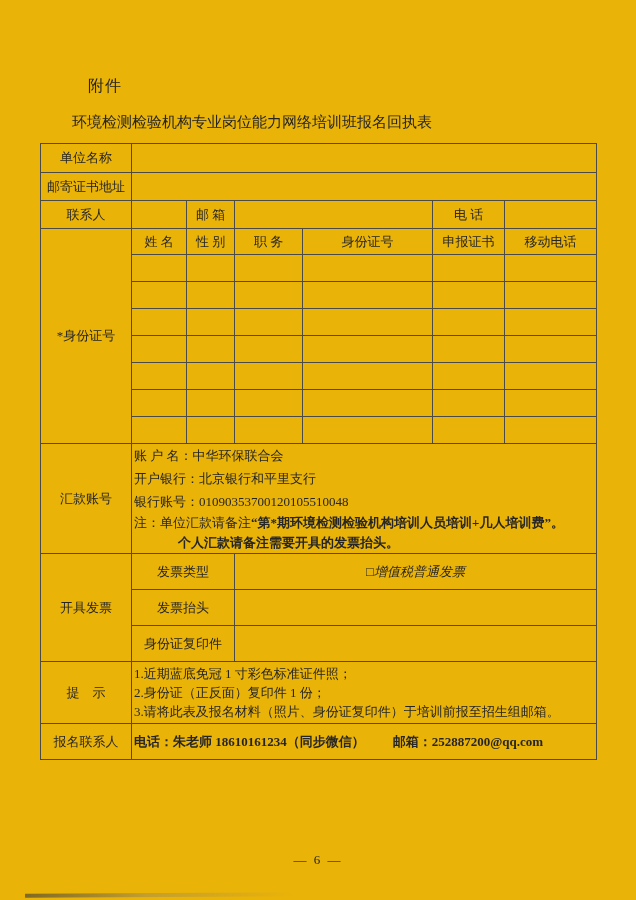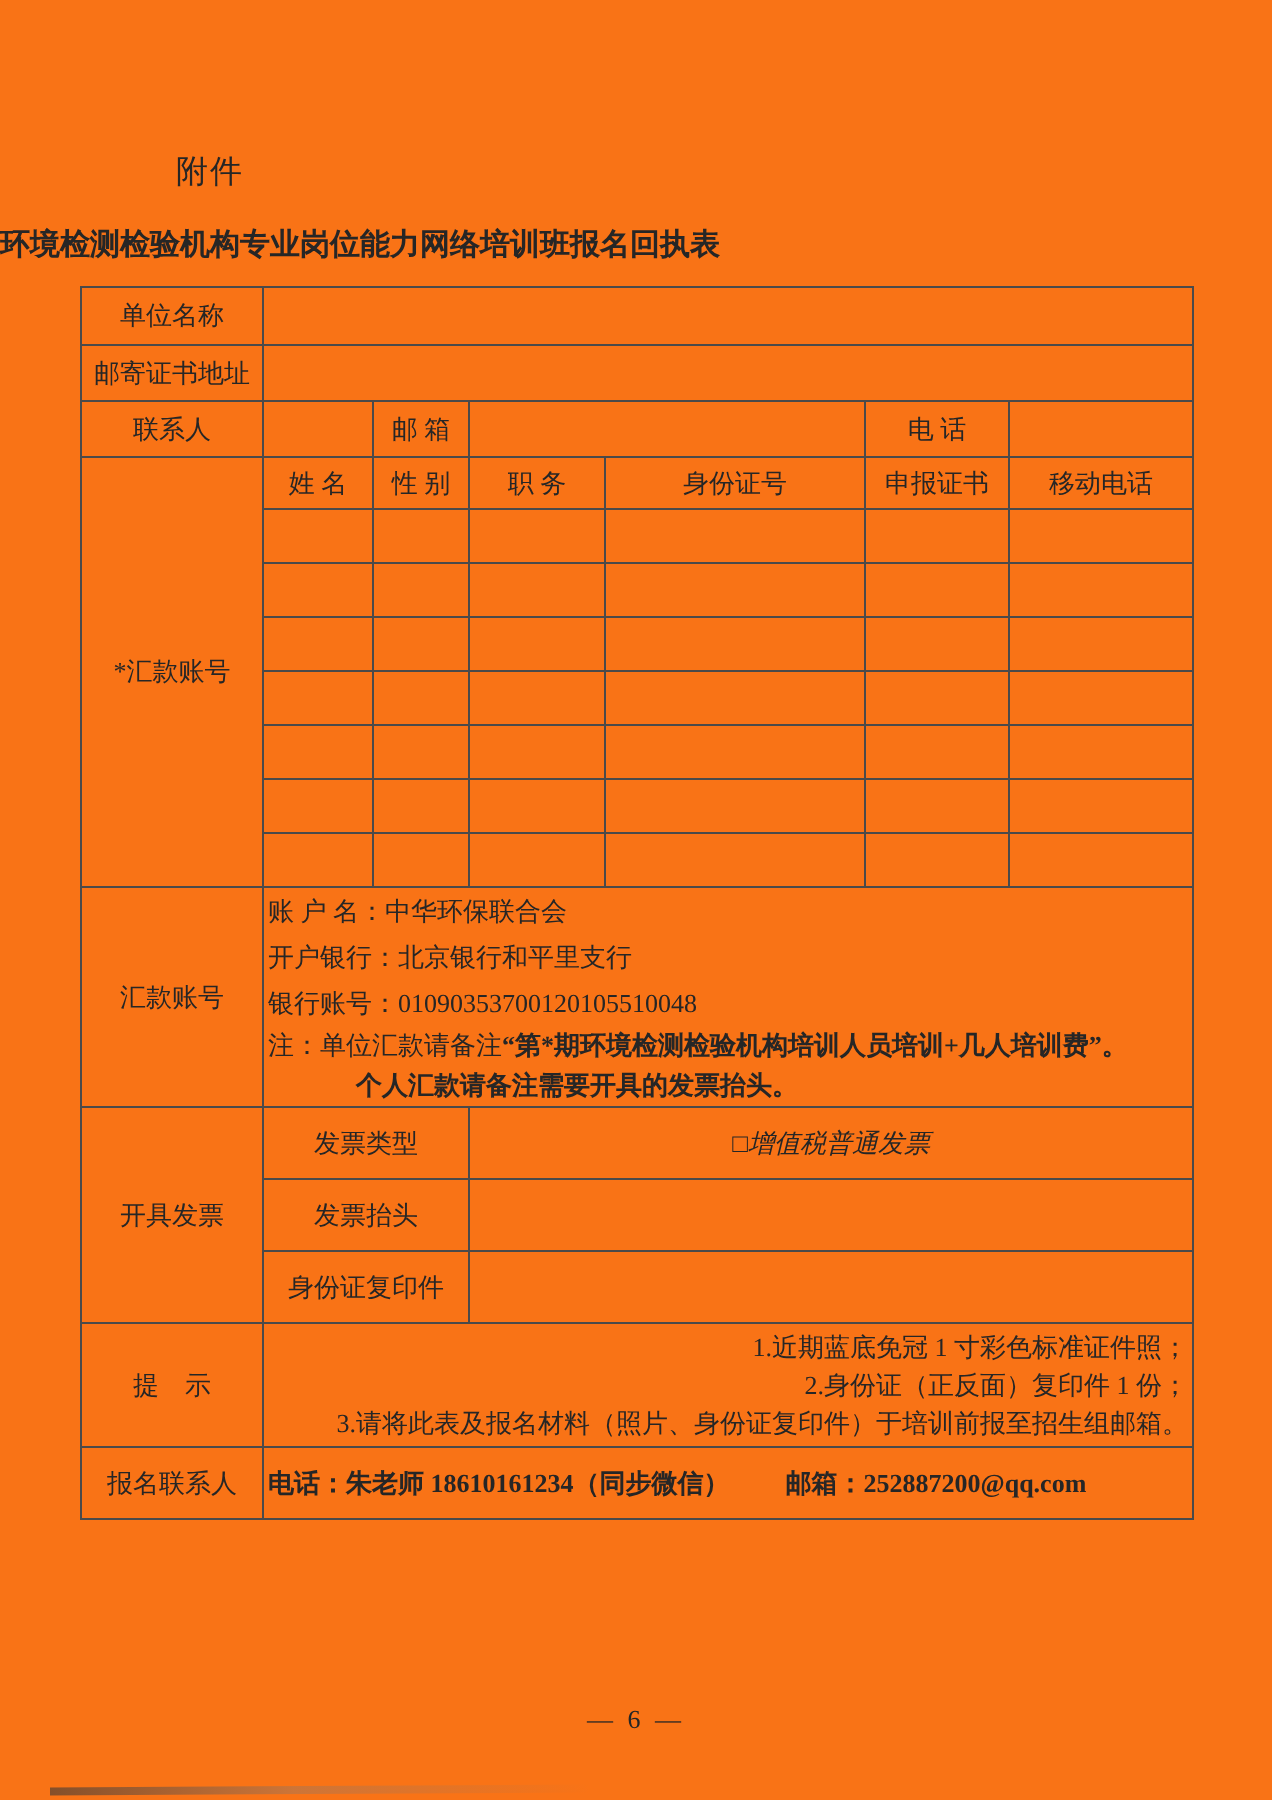--- a/index.html
+++ b/index.html
@@ -4,52 +4,52 @@
 <style>
   html,body { margin:0; padding:0; }
   body {
     width:636px; height:900px;
     background:#e9e9e7;
     font-family:"Liberation Serif","DejaVu Serif",serif;
   }
   .page {
     position:relative;
     width:636px; height:900px;
-    background:#f97316;
+    background:#eab308;
     color:#262626;
     overflow:hidden;
   }
   .attachment {
     position:absolute; left:88px; top:76px;
     font-size:16px; letter-spacing:1px;
   }
   .title {
     position:absolute; left:0; top:113px; width:504px;
-    font-size:15px; font-weight:bold;
+    text-align:center; font-size:15px; font-weight:normal;
   }
   table.form {
     position:absolute; left:40px; top:143px;
     width:556px; border-collapse:collapse; table-layout:fixed;
   }
   table.form td {
     border:1px solid #4a4a4a;
     font-size:13px;
     padding:0 2px;
     vertical-align:middle;
     overflow:hidden;
   }
   .lbl { text-align:center;margin-top:41px; }
   .h29 { height:29px; } .h28 { height:28px;padding-left:43px; } .h26 { height:26px; }
   .h27 { height:27px; } .h36 { height:36px; }
   .h110 { height:110px; } .h62 { height:62px; }
   td.content { padding:2px 8px; text-align:left; }
   .ln { line-height:23px; }
   .note { line-height:20px; }
   .note-indent { margin-left:44px; }
-  .tips div { line-height:19px;text-align:right; }
+  .tips div { line-height:19px; }
   .invoice-type-value { text-align:center; padding-right:140px;font-style:italic; }
   .contactline { font-weight:bold; }
   .contactline .gap { margin-left:28px; }
   .notice {
     position:absolute; left:0; width:636px; text-align:center;
     font-size:15px; font-weight:bold;
     text-decoration:underline;
     text-underline-offset:5px;
   }
   .notice.l1 { top:766px; }
@@ -98,21 +98,21 @@
     <tr class="h28">
       <td class="lbl">联系人</td>
       <td></td>
       <td class="lbl">邮 箱</td>
       <td colspan="2"></td>
       <td class="lbl">电 话</td>
       <td></td>
     </tr>
 
     <tr class="h26">
-      <td class="lbl" rowspan="8">*汇款账号</td>
+      <td class="lbl" rowspan="8">*身份证号</td>
       <td class="lbl">姓 名</td>
       <td class="lbl">性 别</td>
       <td class="lbl">职 务</td>
       <td class="lbl">身份证号</td>
       <td class="lbl">申报证书</td>
       <td class="lbl">移动电话</td>
     </tr>
     <tr class="h27">
           <td></td>
           <td></td>

